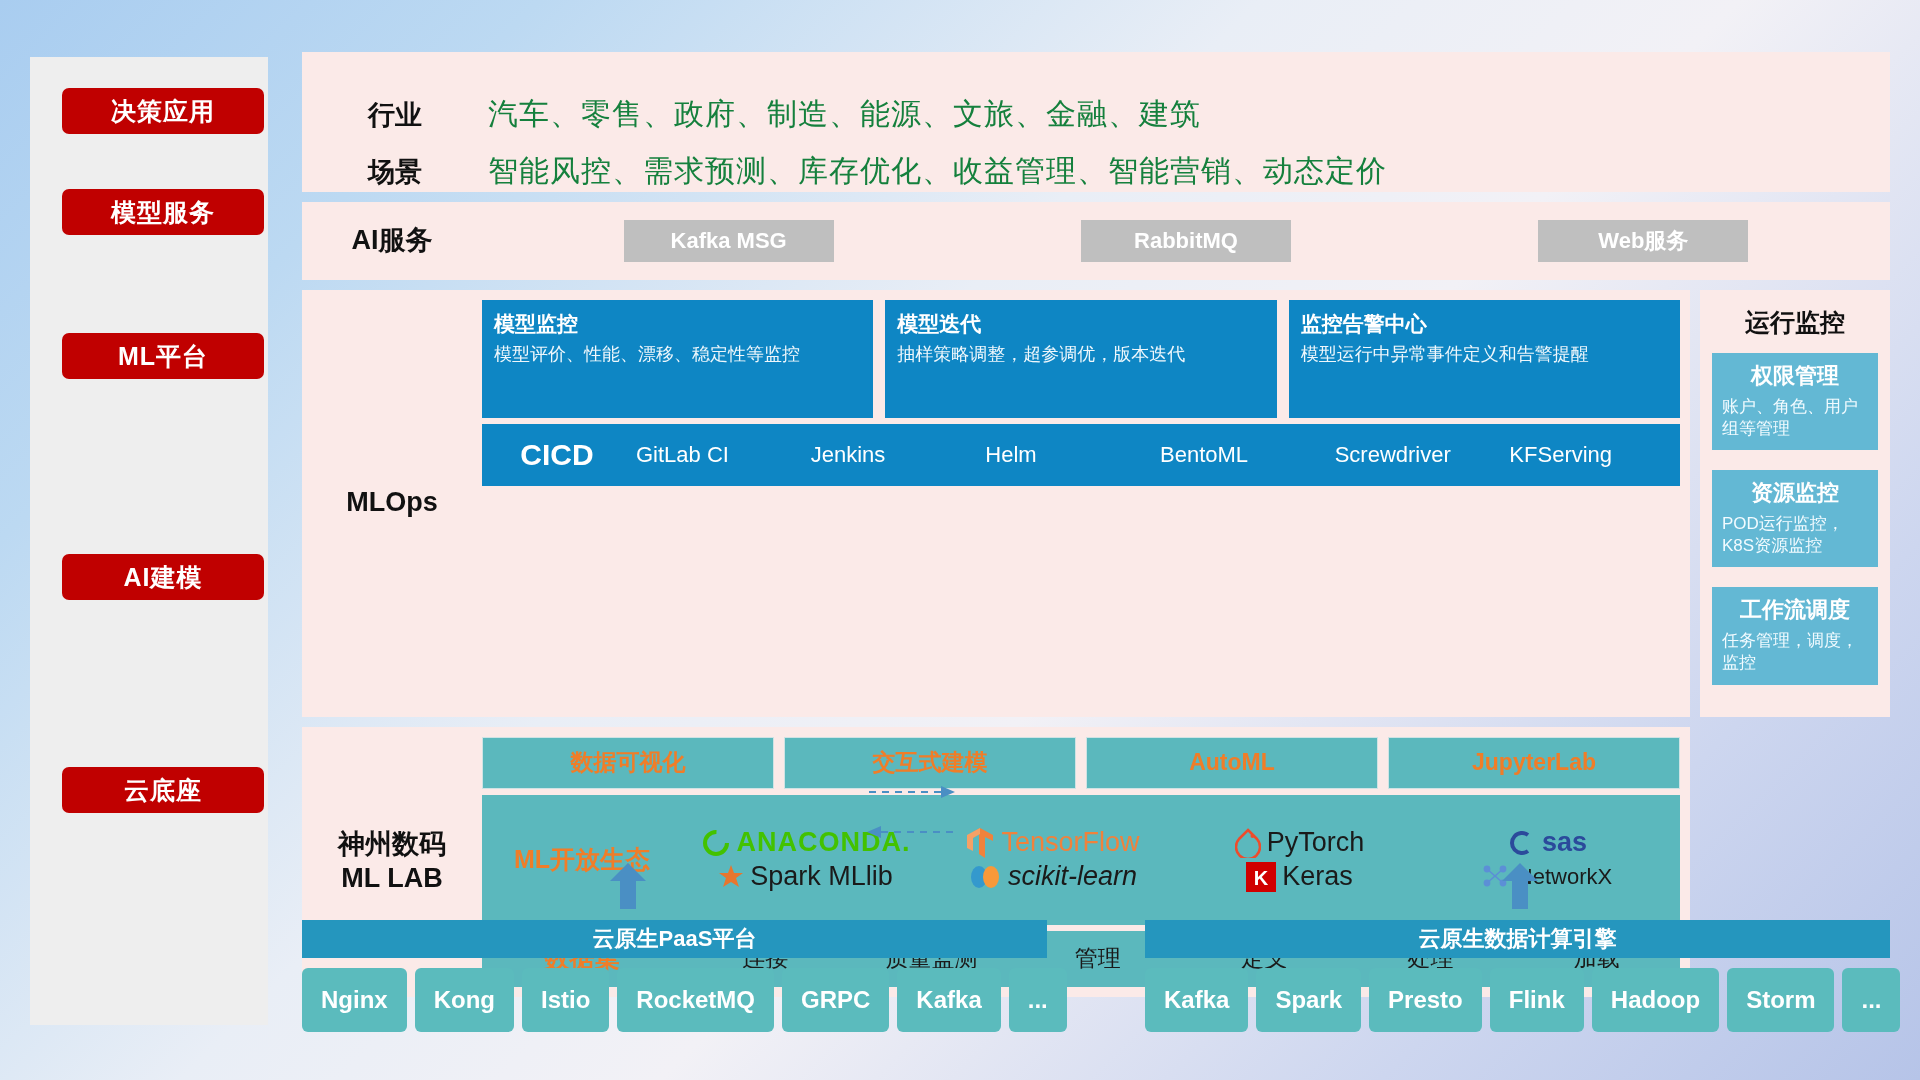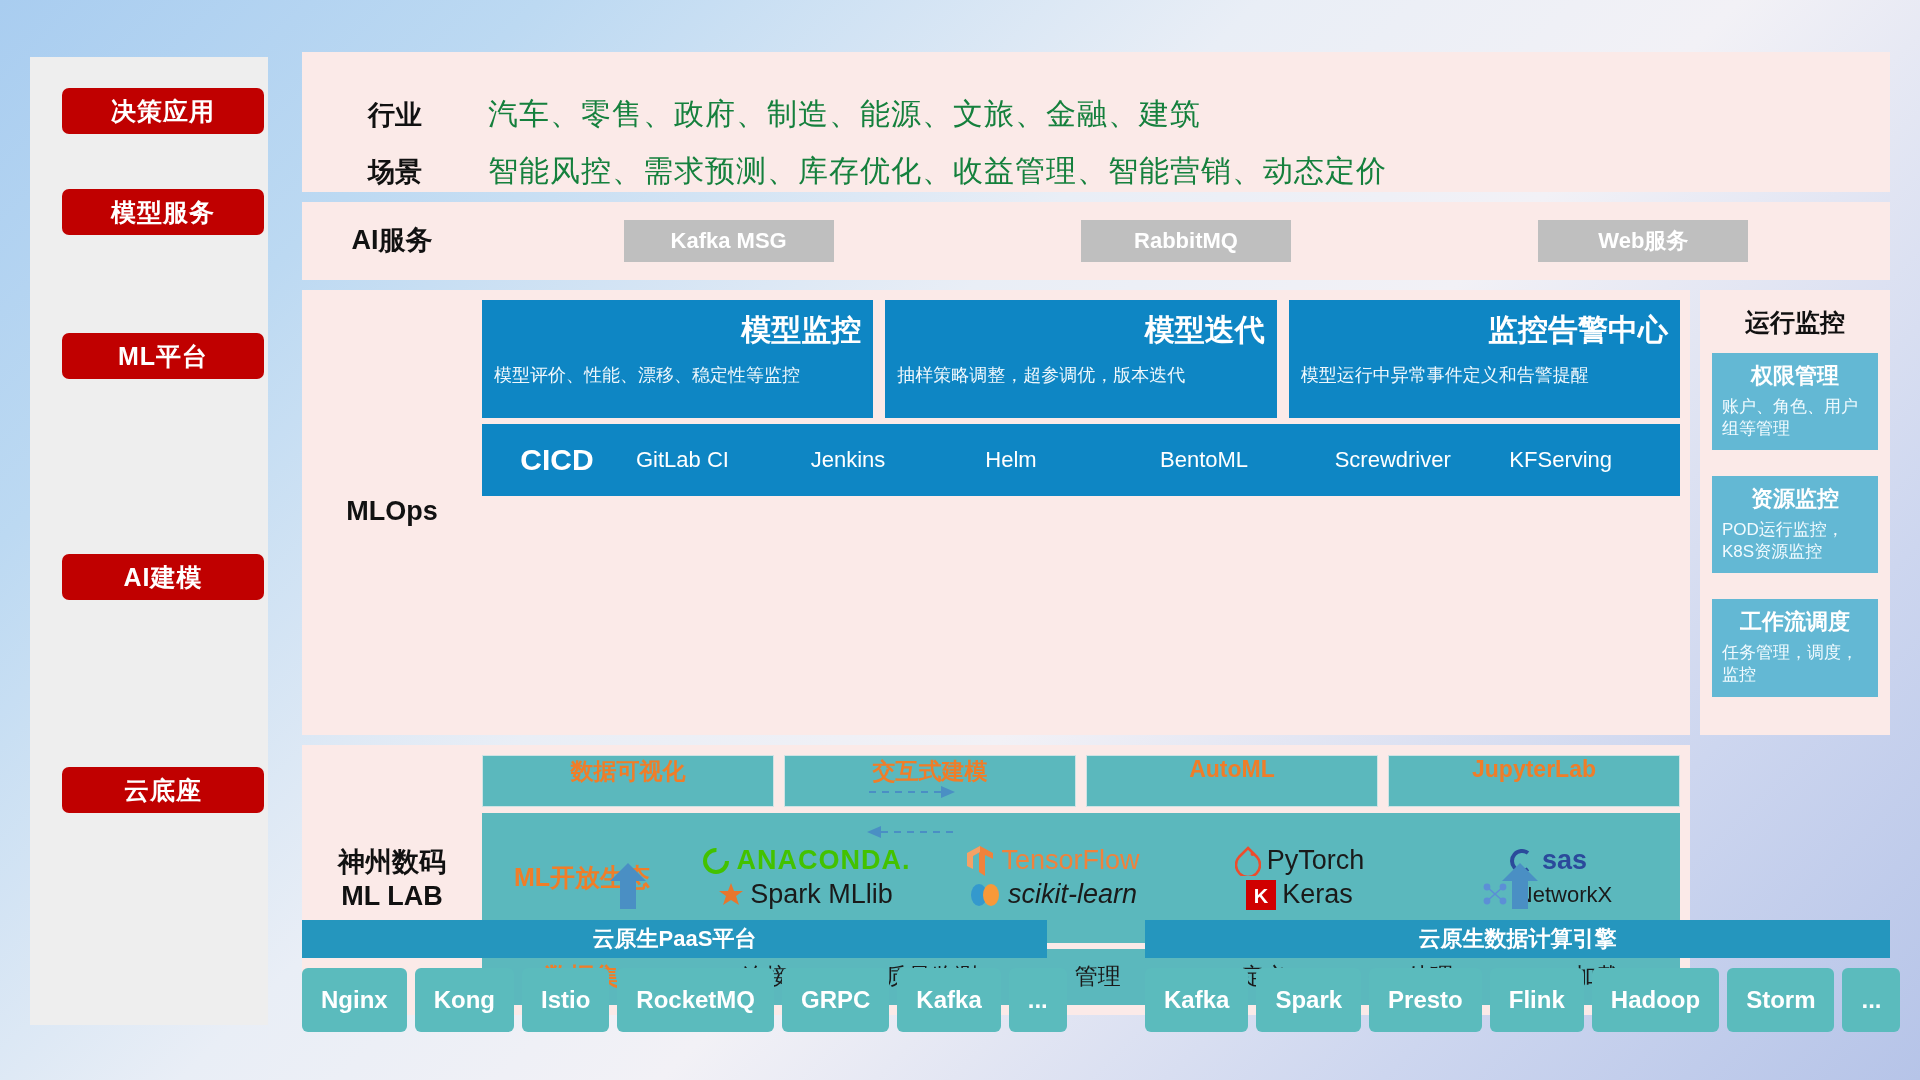--- a/index.html
+++ b/index.html
@@ -68,53 +68,53 @@
   
   #row-mlops { display: flex; gap: 10px; margin-bottom: 10px; }
   #band-mlops { flex: 1; background: #fbeae8; padding: 10px 10px 10px 0; display: flex; }
   #band-mlops .mlops-body { flex: 1; display: flex; flex-direction: column; gap: 6px; }
   .mlops-cards { display: flex; gap: 12px; }
   .mlops-card {
     flex: 1; background: #0e86c4; color: #fff;
     padding: 10px 12px 12px;
     min-height: 118px;
   }
-  .mlops-card h4 { font-size: 30px; text-align: right; margin-bottom: 12px; font-weight: bold;}
+  .mlops-card h4 { font-size: 21px; text-align: left; margin-bottom: 4px; font-weight: bold;}
   .mlops-card p { font-size: 18px; line-height: 1.35; color: #eef7fc; }
   .cicd-bar {
-    background: #0e86c4; color: #fff; height: 72px;
+    background: #0e86c4; color: #fff; height: 62px;
     display: flex; align-items: center; overflow: hidden;
   }
   .cicd-title { flex: 0 0 150px; text-align: center; font-size: 30px; font-weight: bold; }
   .cicd-items { flex: 1; display: flex; }
   .cicd-item { flex: 1; font-size: 22px; padding-left: 4px; line-height: 1.15; }
 
   
   #monitor-col {
     flex: 0 0 190px; background: #fbeae8;
     padding: 10px 12px 12px;
     display: flex; flex-direction: column;
   }
   #monitor-title { font-size: 25px; font-weight: bold; text-align: center; color: #111; margin: 6px 0 14px; }
   .mon-card {
     background: #63b8d4; color: #fff; padding: 8px 10px 10px;
-    margin-bottom: 26px;
+    margin-bottom: 20px;
   }
   .mon-card h5 { font-size: 22px; text-align: center; font-weight: bold; margin-bottom: 5px; }
   .mon-card p { font-size: 17px; line-height: 1.3; color: #f2fbff; }
 
   
   #row-lab { display: flex; gap: 10px; }
   #band-lab { flex: 1; background: #fbeae8; padding: 10px 10px 10px 0; display: flex; }
   #band-lab .lab-body { flex: 1; display: flex; flex-direction: column; gap: 6px; }
   .lab-tabs { display: flex; gap: 10px; }
   .lab-tab {
     flex: 1; height: 52px; background: #5bb8bd;
     color: #f07d28; font-size: 23px; font-weight: bold;
-    display: flex; justify-content: center;
+    display: flex; align-items: center; justify-content: center;
     border: 1px solid #cfe3e4;
   }
   .eco-row { background: #5bb8bd; display: flex; align-items: center; height: 130px; }
   .eco-label { flex: 0 0 200px; text-align: center; color: #f07d28; font-size: 25px; font-weight: bold; }
   .eco-logos { flex: 1; display: grid; grid-template-columns: repeat(4, 1fr); grid-template-rows: 1fr 1fr; align-items: center; justify-items: center; padding-right: 10px; }
   .logo { display: flex; align-items: center; gap: 6px; }
   .logo-txt { font-size: 27px; }
   .data-row { background: #5bb8bd; height: 56px; display: flex; align-items: center; }
   .data-label { flex: 0 0 200px; text-align: center; color: #f07d28; font-size: 25px; font-weight: bold; }
   .data-items { flex: 1; display: flex; }

